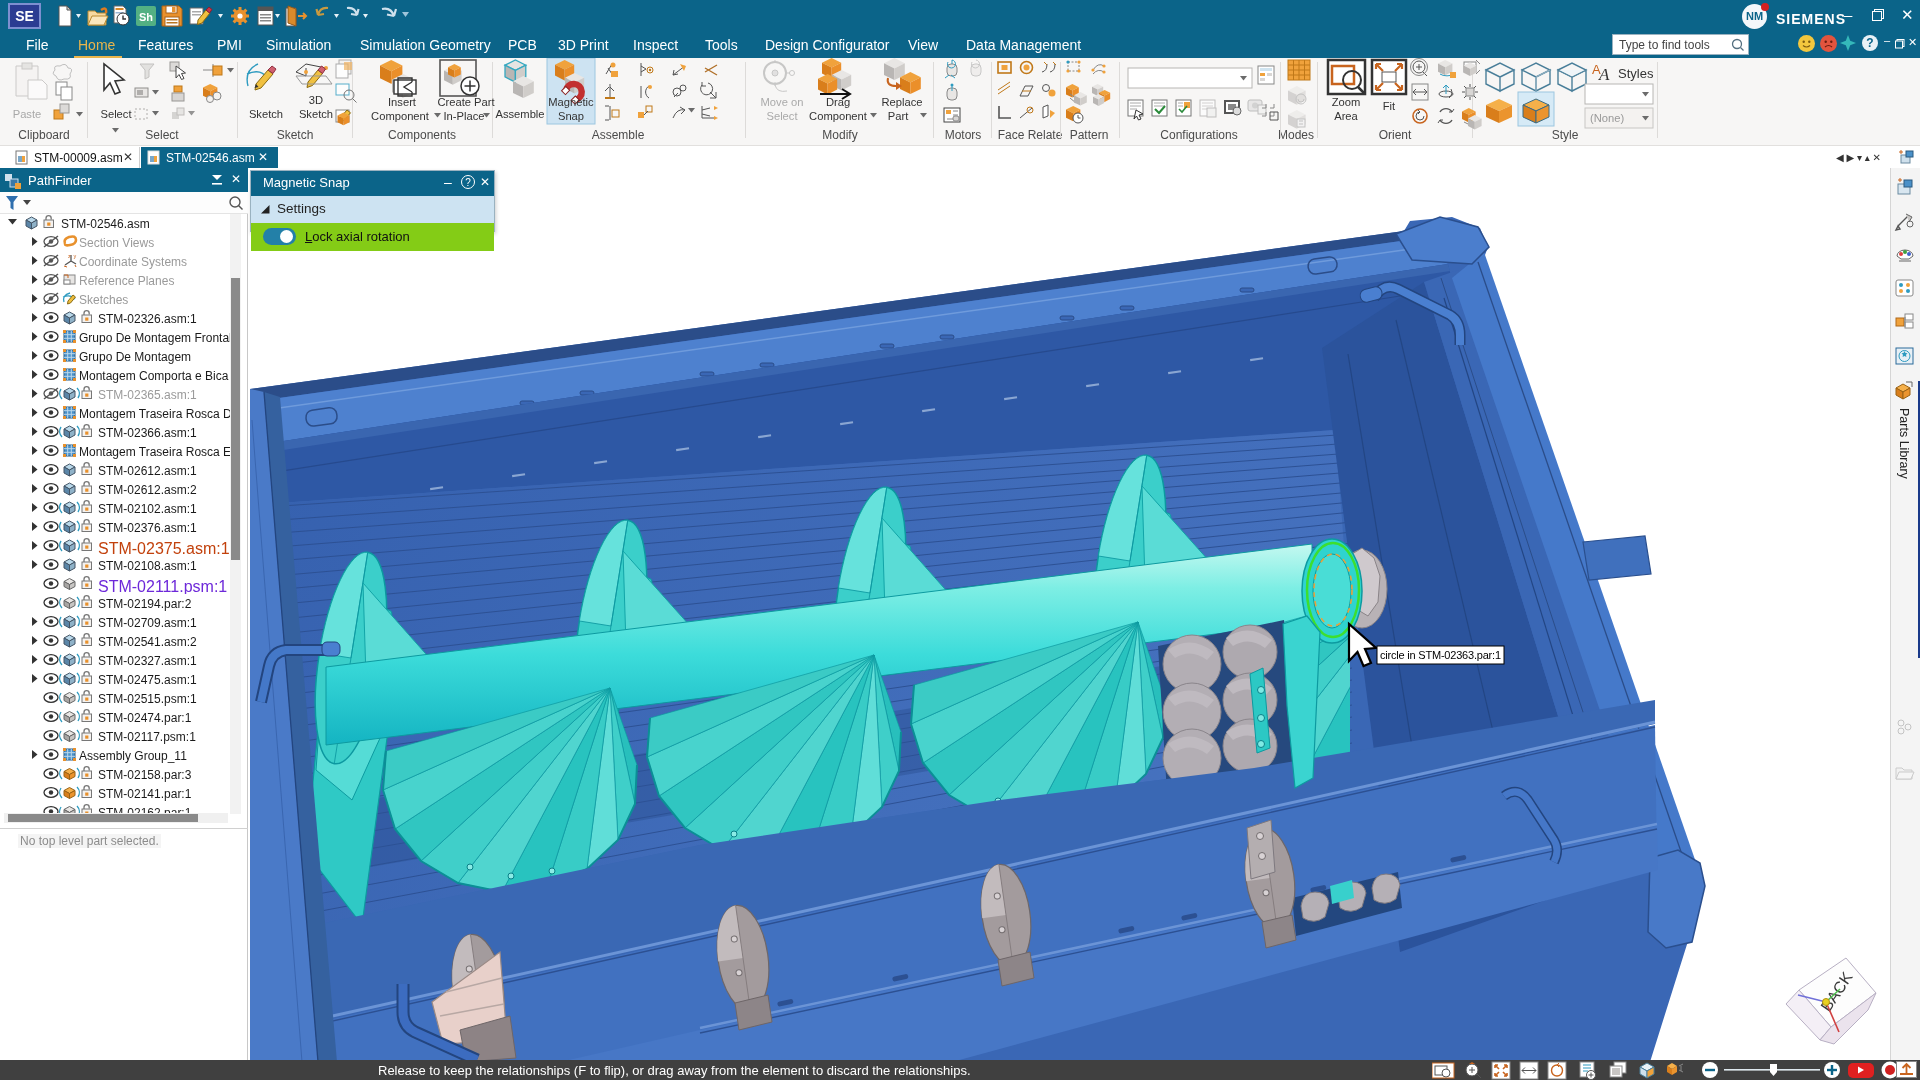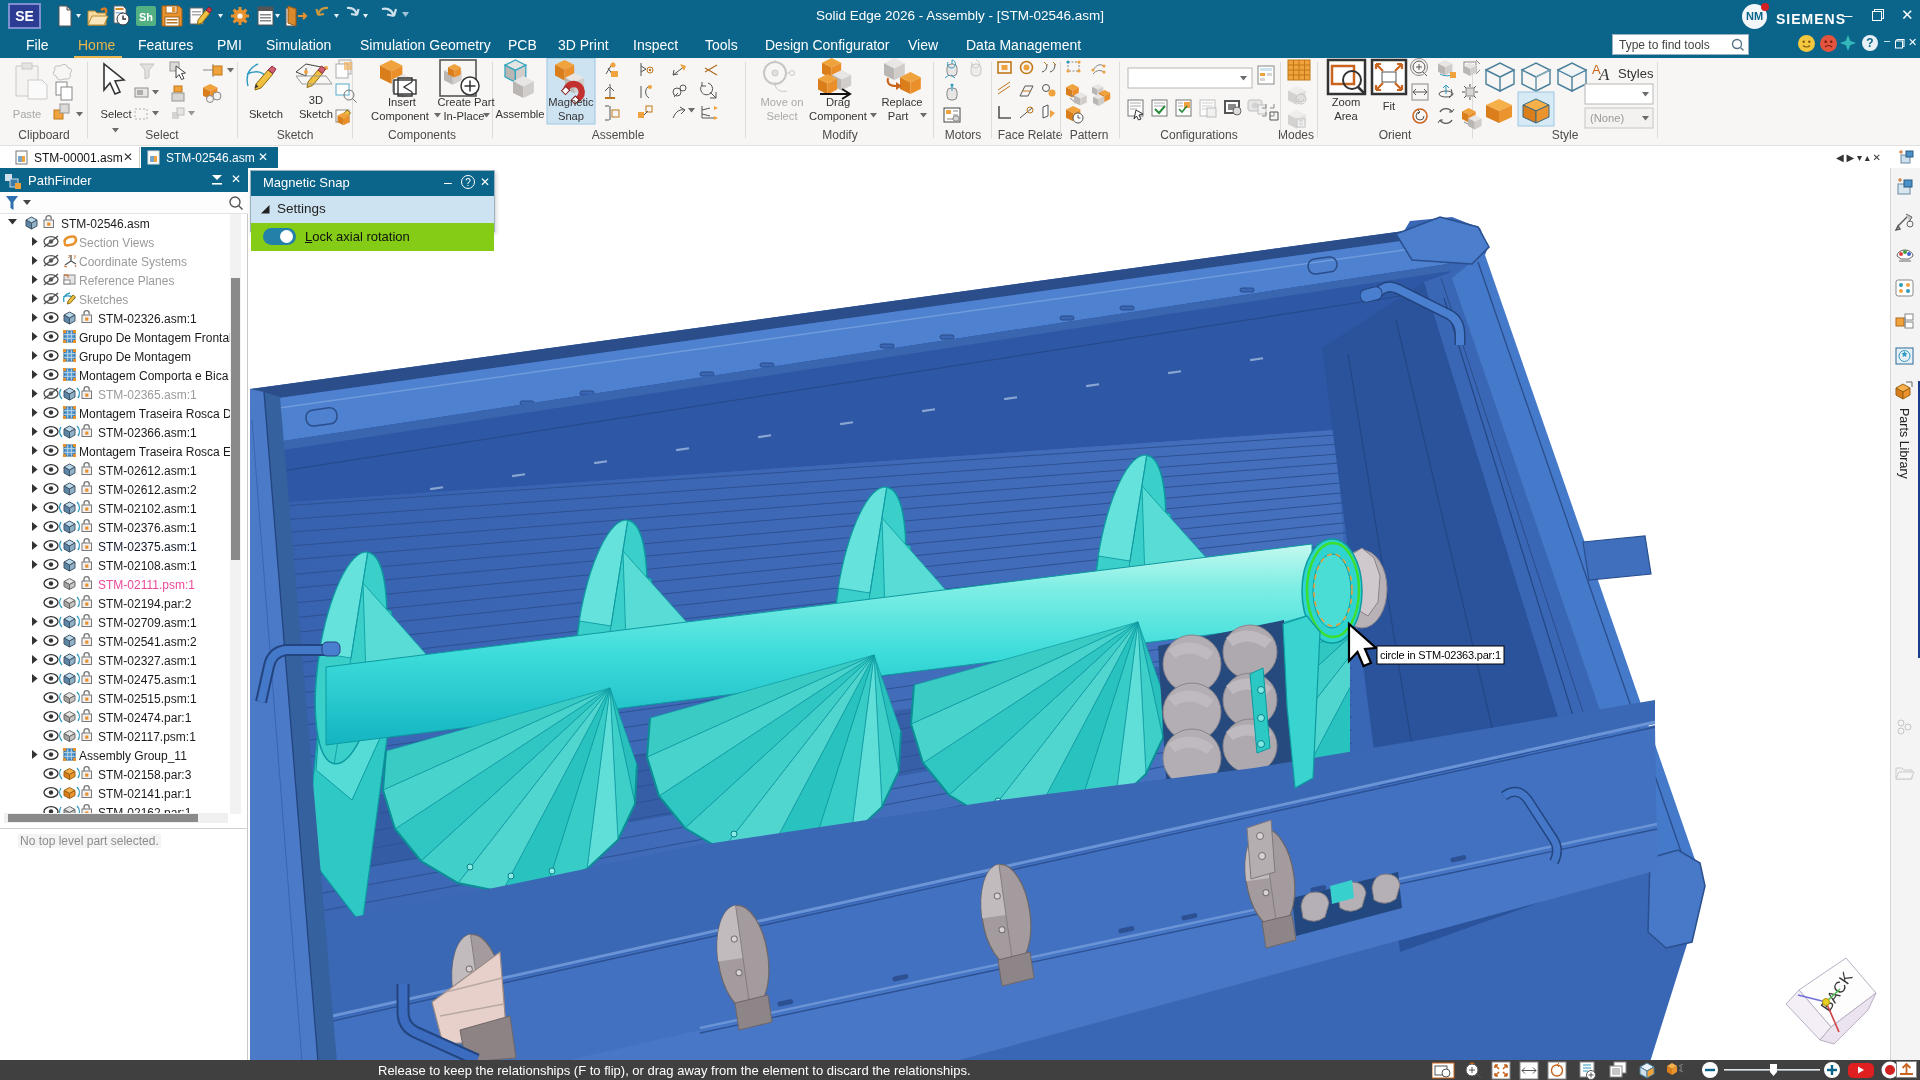--- a/index.html
+++ b/index.html
@@ -93,21 +93,20 @@
     <path d="M266 14 q2 -8 10 -7 m-10 7 l-1.5 -6 m1.5 6 l6 -1" transform="translate(0,-1)" stroke="#c89a40" stroke-width="2.2" fill="none"></path>
     <path d="M282 12 l5 0 -2.5 4 z" fill="#e8f2f8"></path>
 
     <path d="M305 13 q-2 -8 -10 -7 m10 7 l1.5 -6 m-1.5 6 l-6 -1" stroke="#cfe0ec" stroke-width="2.2" fill="none"></path>
     <path d="M311 12 l5 0 -2.5 4 z" fill="#e8f2f8"></path>
   </svg>
   <svg class="abs" style="left:372px;top:2px" width="60" height="28" viewBox="0 0 60 28">
     <path d="M22 14 q-3 -9 -12 -7 m12 7 l2 -7 m-2 7 l-7 -1.5" stroke="#cfe0ec" stroke-width="2.2" fill="none"></path>
     <path d="M30 10 l7 0 -3.5 5 z" fill="#9fc4da"></path>
   </svg>
-  <div class="abs white" style="left:0;top:8px;width:1920px;text-align:center;font-size:13.5px;">Solid Edge 2026 - Assembly - [STM-02546.asm]</div>
   <div class="abs" style="left:1742px;top:4px;width:25px;height:25px;border-radius:50%;background:#f4f7fa;color:#0b6489;font-size:11px;font-weight:bold;text-align:center;line-height:25px;">NM</div>
   <div class="abs" style="left:1761px;top:3px;width:8px;height:8px;border-radius:50%;background:#d42020;"></div>
   <div class="abs white" style="left:1776px;top:11px;font-size:14px;font-weight:bold;letter-spacing:1px;">SIEMENS</div>
   <div class="abs white" style="left:1844px;top:6px;font-size:15px;">–</div>
   <svg class="abs" style="left:1872px;top:9px" width="12" height="12">
       <rect x="2.5" y="0.5" width="9" height="9" fill="none" stroke="#fff"></rect>
       <rect x="0.5" y="2.5" width="9" height="9" fill="#0b6489" stroke="#fff"></rect>
     </svg>
   <div class="abs white" style="left:1901px;top:6px;font-size:15px;">✕</div>
 </div>
@@ -657,21 +656,21 @@
     <use href="#caret" x="1642" y="58"></use>
   </svg>
 </div>
 <div id="tabrow" class="abs">
   <div class="abs" style="left:10px;top:0;width:130px;height:21px;background:#fff;border-right:1px solid #cfcfcf;">
     <svg class="abs" style="left:5px;top:3px" width="15" height="15">
         <rect x="1" y="1" width="11" height="13" fill="#fff" stroke="#777"></rect>
         <rect x="3" y="6" width="7" height="6" fill="#f0a23c"></rect>
         <rect x="3" y="6" width="4" height="6" fill="#7aa7c8"></rect>
       </svg>
-    <div class="abs" style="left:24px;top:4px;font-size:12px;color:#111;">STM-00001.asm</div>
+    <div class="abs" style="left:24px;top:4px;font-size:12px;color:#111;">STM-00009.asm</div>
     <div class="abs" style="left:113px;top:3px;font-size:12px;color:#333;">✕</div>
   </div>
   <div class="abs" style="left:141px;top:0;width:137px;height:21px;background:#0b6489;">
     <svg class="abs" style="left:6px;top:3px" width="15" height="15">
         <rect x="1" y="1" width="11" height="13" fill="#fff" stroke="#ddd"></rect>
         <rect x="3" y="6" width="7" height="6" fill="#f0a23c"></rect>
         <rect x="3" y="6" width="4" height="6" fill="#7aa7c8"></rect>
       </svg>
     <div class="abs" style="left:25px;top:4px;font-size:12px;color:#fff;">STM-02546.asm</div>
     <div class="abs" style="left:117px;top:3px;font-size:12px;color:#fff;">✕</div>
@@ -1004,21 +1003,21 @@
             <path d="M12 4 v6 l-5.5 3 v-6 z" fill="#8fb2c8" stroke="#456"></path>
           </g>
           <path d="M62 14 a8 8 0 0 1 -1 -10" fill="none" stroke="#2e9bc0" stroke-width="1.4"></path>
           <path d="M77 3 a8 8 0 0 1 1 10" fill="none" stroke="#2e9bc0" stroke-width="1.4"></path>
           <g transform="translate(81,1)">
             <rect x="1" y="5" width="9.5" height="7.5" fill="#f4f2f0" stroke="#777"></rect>
             <path d="M3 5 v-1.8 a2.6 2.6 0 0 1 5.2 0 l0 1.2" fill="none" stroke="#777" stroke-width="1.3"></path>
             <rect x="4.2" y="7.5" width="3.2" height="3.2" fill="#e8912d"></rect>
           </g>
         </svg>
-        <div class="abs" style="left:98px;top:3px;font-size:12px;color:#0f172a;white-space:nowrap;">STM-02375.asm:1</div>
+        <div class="abs" style="left:98px;top:3px;font-size:16px;color:#c2410c;white-space:nowrap;">STM-02375.asm:1</div>
       </div>
 <div class="abs" style="left:0;top:342px;width:235px;height:19px;overflow:hidden;">
         <svg class="abs" style="left:0;top:0px" width="235" height="19">
           <path d="M32 4 v9 l5.5 -4.5 z" fill="#333"></path>
           <ellipse cx="51" cy="8.5" rx="7" ry="4.8" fill="none" stroke="#333" stroke-width="1.3"></ellipse>
           <circle cx="51" cy="8.5" r="2.2" fill="#333"></circle>
           <g transform="translate(63,2)">
             <path d="M1 4 l5.5 -3 5.5 3 -5.5 3 z" fill="#b9d8ea" stroke="#456"></path>
             <path d="M1 4 v6 l5.5 3 v-6 z" fill="#5b86a8" stroke="#456"></path>
             <path d="M12 4 v6 l-5.5 3 v-6 z" fill="#8fb2c8" stroke="#456"></path>
@@ -1039,21 +1038,21 @@
             <path d="M1 4.5 l5.5 -3 5.5 3 -5.5 3 z" fill="#e8e6e4" stroke="#666"></path>
             <path d="M1 4.5 v5 l5.5 3 v-5 z" fill="#a8a6a4" stroke="#666"></path>
             <path d="M12 4.5 v5 l-5.5 3 v-5 z" fill="#c8c6c4" stroke="#666"></path>
           </g>
           <g transform="translate(81,1)">
             <rect x="1" y="5" width="9.5" height="7.5" fill="#f4f2f0" stroke="#777"></rect>
             <path d="M3 5 v-1.8 a2.6 2.6 0 0 1 5.2 0 l0 1.2" fill="none" stroke="#777" stroke-width="1.3"></path>
             <rect x="4.2" y="7.5" width="3.2" height="3.2" fill="#e8912d"></rect>
           </g>
         </svg>
-        <div class="abs" style="left:98px;top:3px;font-size:12px;color:#ec4899;white-space:nowrap;">STM-02111.psm:1</div>
+        <div class="abs" style="left:98px;top:3px;font-size:16px;color:#6d28d9;white-space:nowrap;">STM-02111.psm:1</div>
       </div>
 <div class="abs" style="left:0;top:380px;width:235px;height:19px;overflow:hidden;">
         <svg class="abs" style="left:0;top:0px" width="235" height="19">
           <ellipse cx="51" cy="8.5" rx="7" ry="4.8" fill="none" stroke="#333" stroke-width="1.3"></ellipse>
           <circle cx="51" cy="8.5" r="2.2" fill="#333"></circle>
           <g transform="translate(63,2)">
             <path d="M1 4.5 l5.5 -3 5.5 3 -5.5 3 z" fill="#e8e6e4" stroke="#666"></path>
             <path d="M1 4.5 v5 l5.5 3 v-5 z" fill="#a8a6a4" stroke="#666"></path>
             <path d="M12 4.5 v5 l-5.5 3 v-5 z" fill="#c8c6c4" stroke="#666"></path>
           </g>

